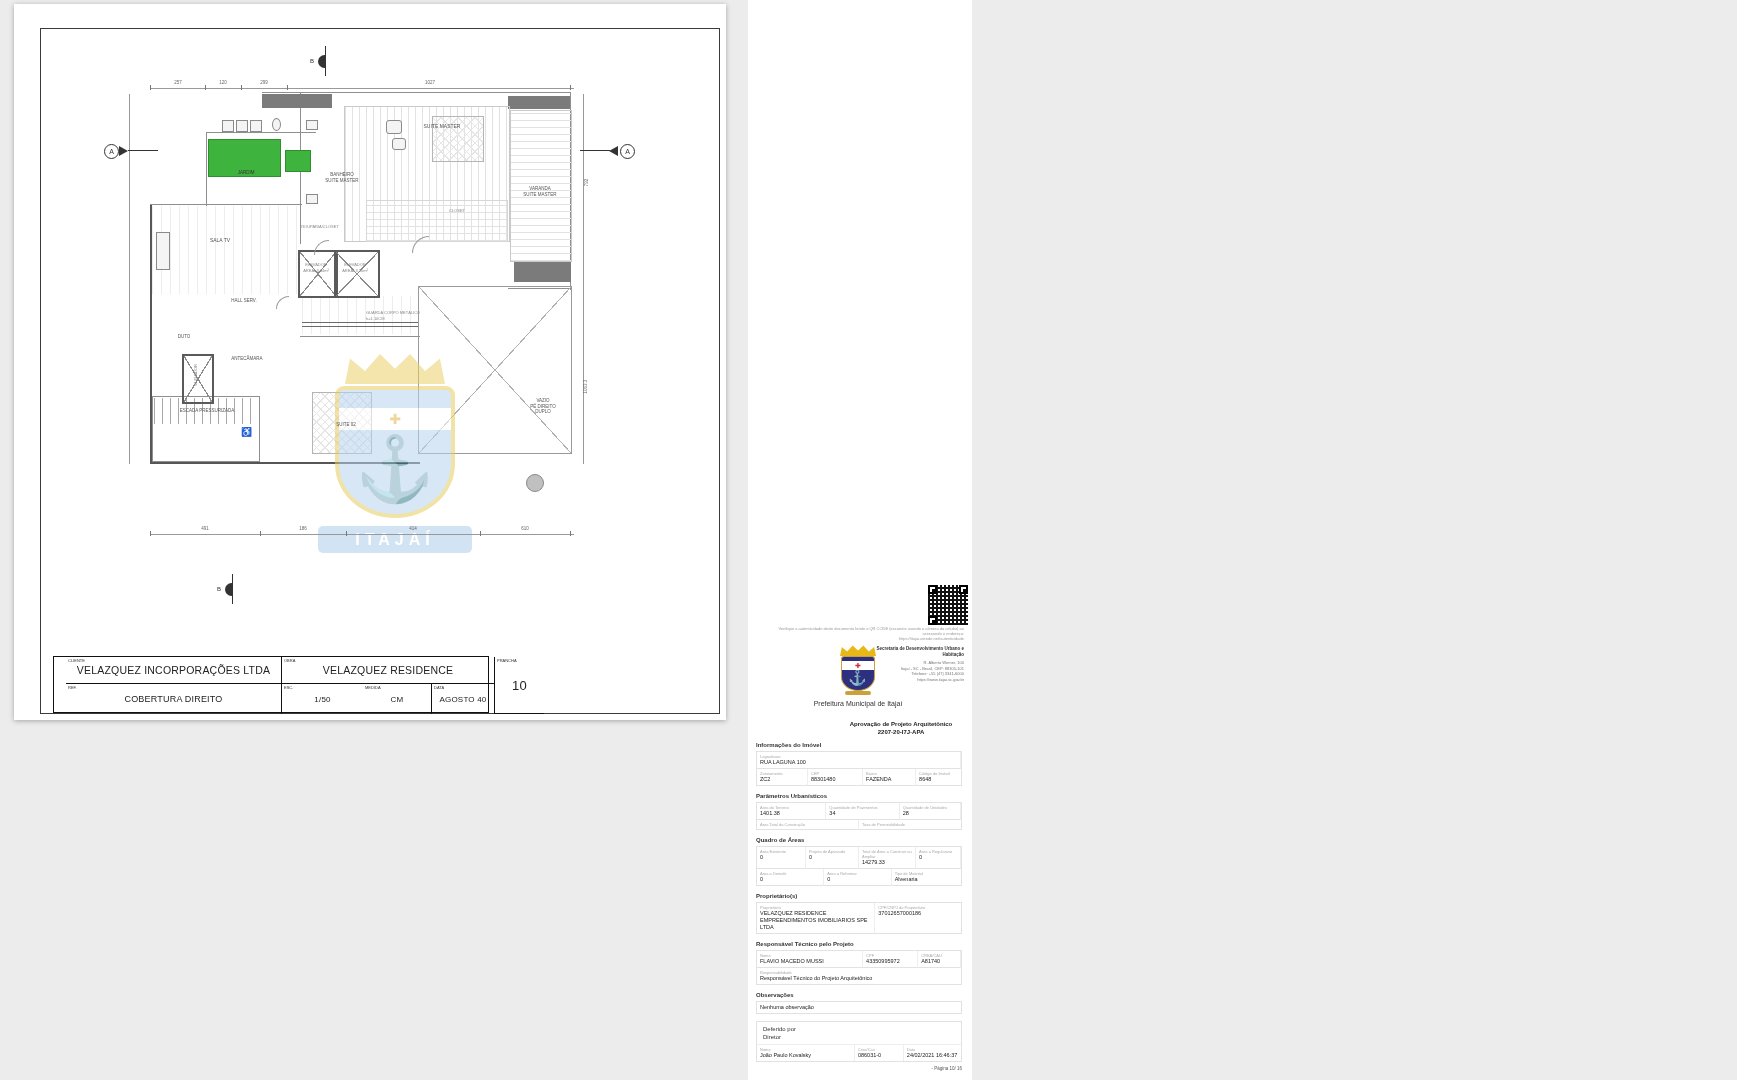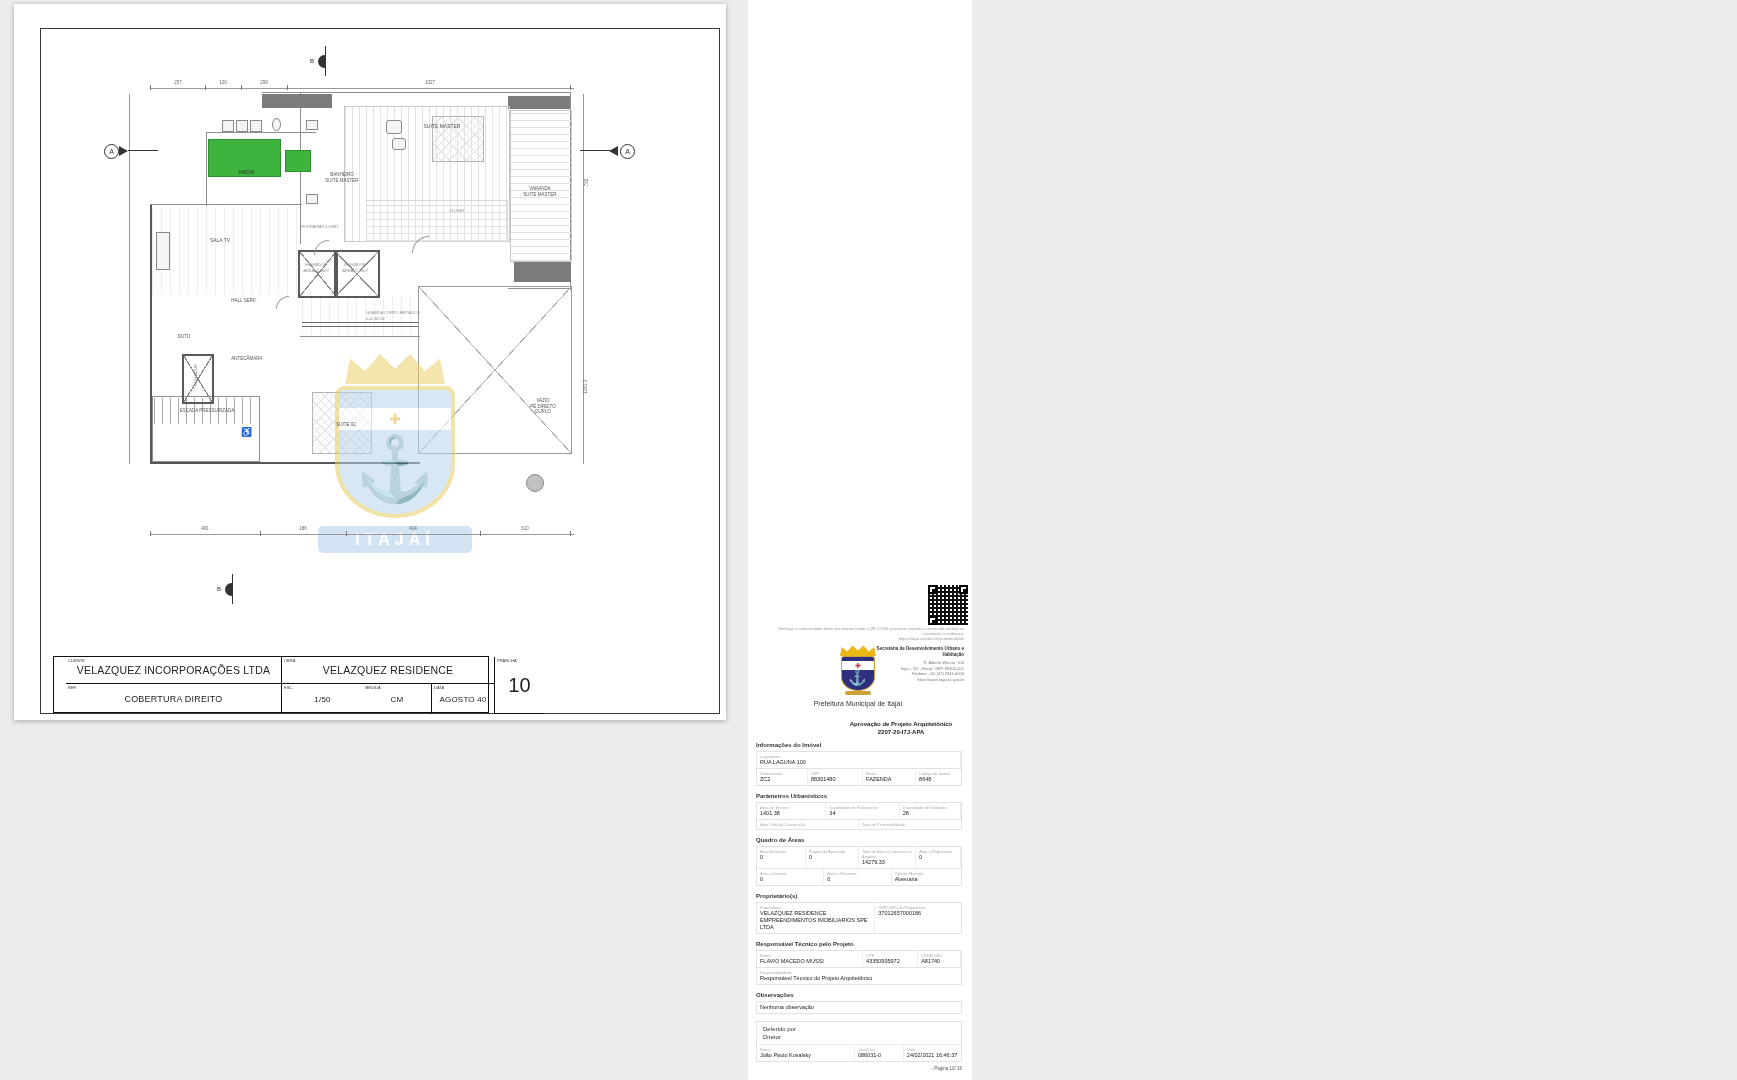--- a/index.html
+++ b/index.html
@@ -226,21 +226,21 @@
       <div class="tcell" style="grid-column:1;grid-row:1;">
         <span class="tlabel">CLIENTE</span>
         <span class="tval" style="font-size:10.5px;">VELAZQUEZ INCORPORAÇÕES LTDA</span>
       </div>
       <div class="tcell" style="grid-column:2 / span 3;grid-row:1;">
         <span class="tlabel">OBRA</span>
         <span class="tval" style="font-size:10.5px;">VELAZQUEZ RESIDENCE</span>
       </div>
       <div class="tcell" style="grid-column:5;grid-row:1 / span 2;border-right:none;">
         <span class="tlabel">PRANCHA</span>
-        <span class="tval" style="font-size:20px;">10</span>
+        <span class="tval" style="font-size:13px;">10</span>
       </div>
       <div class="tcell" style="grid-column:1;grid-row:2;border-bottom:none;">
         <span class="tlabel">REF.</span>
         <span class="tval" style="font-size:9px;">COBERTURA DIREITO</span>
       </div>
       <div class="tcell" style="grid-column:2;grid-row:2;border-bottom:none;">
         <span class="tlabel">ESC.</span>
         <span class="tval">1/50</span>
       </div>
       <div class="tcell" style="grid-column:3;grid-row:2;border-bottom:none;">

